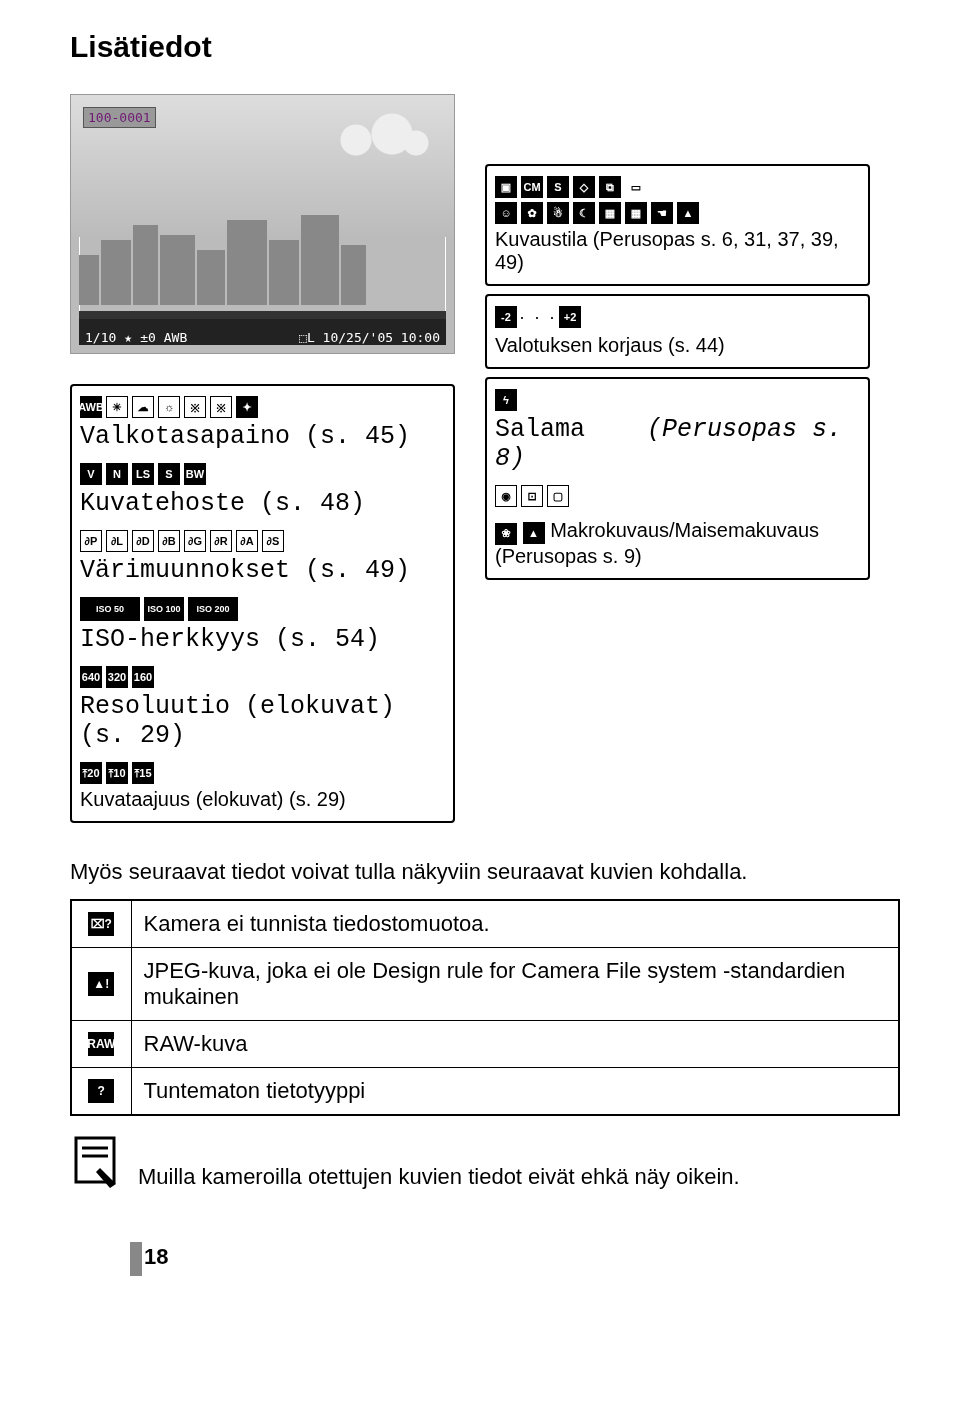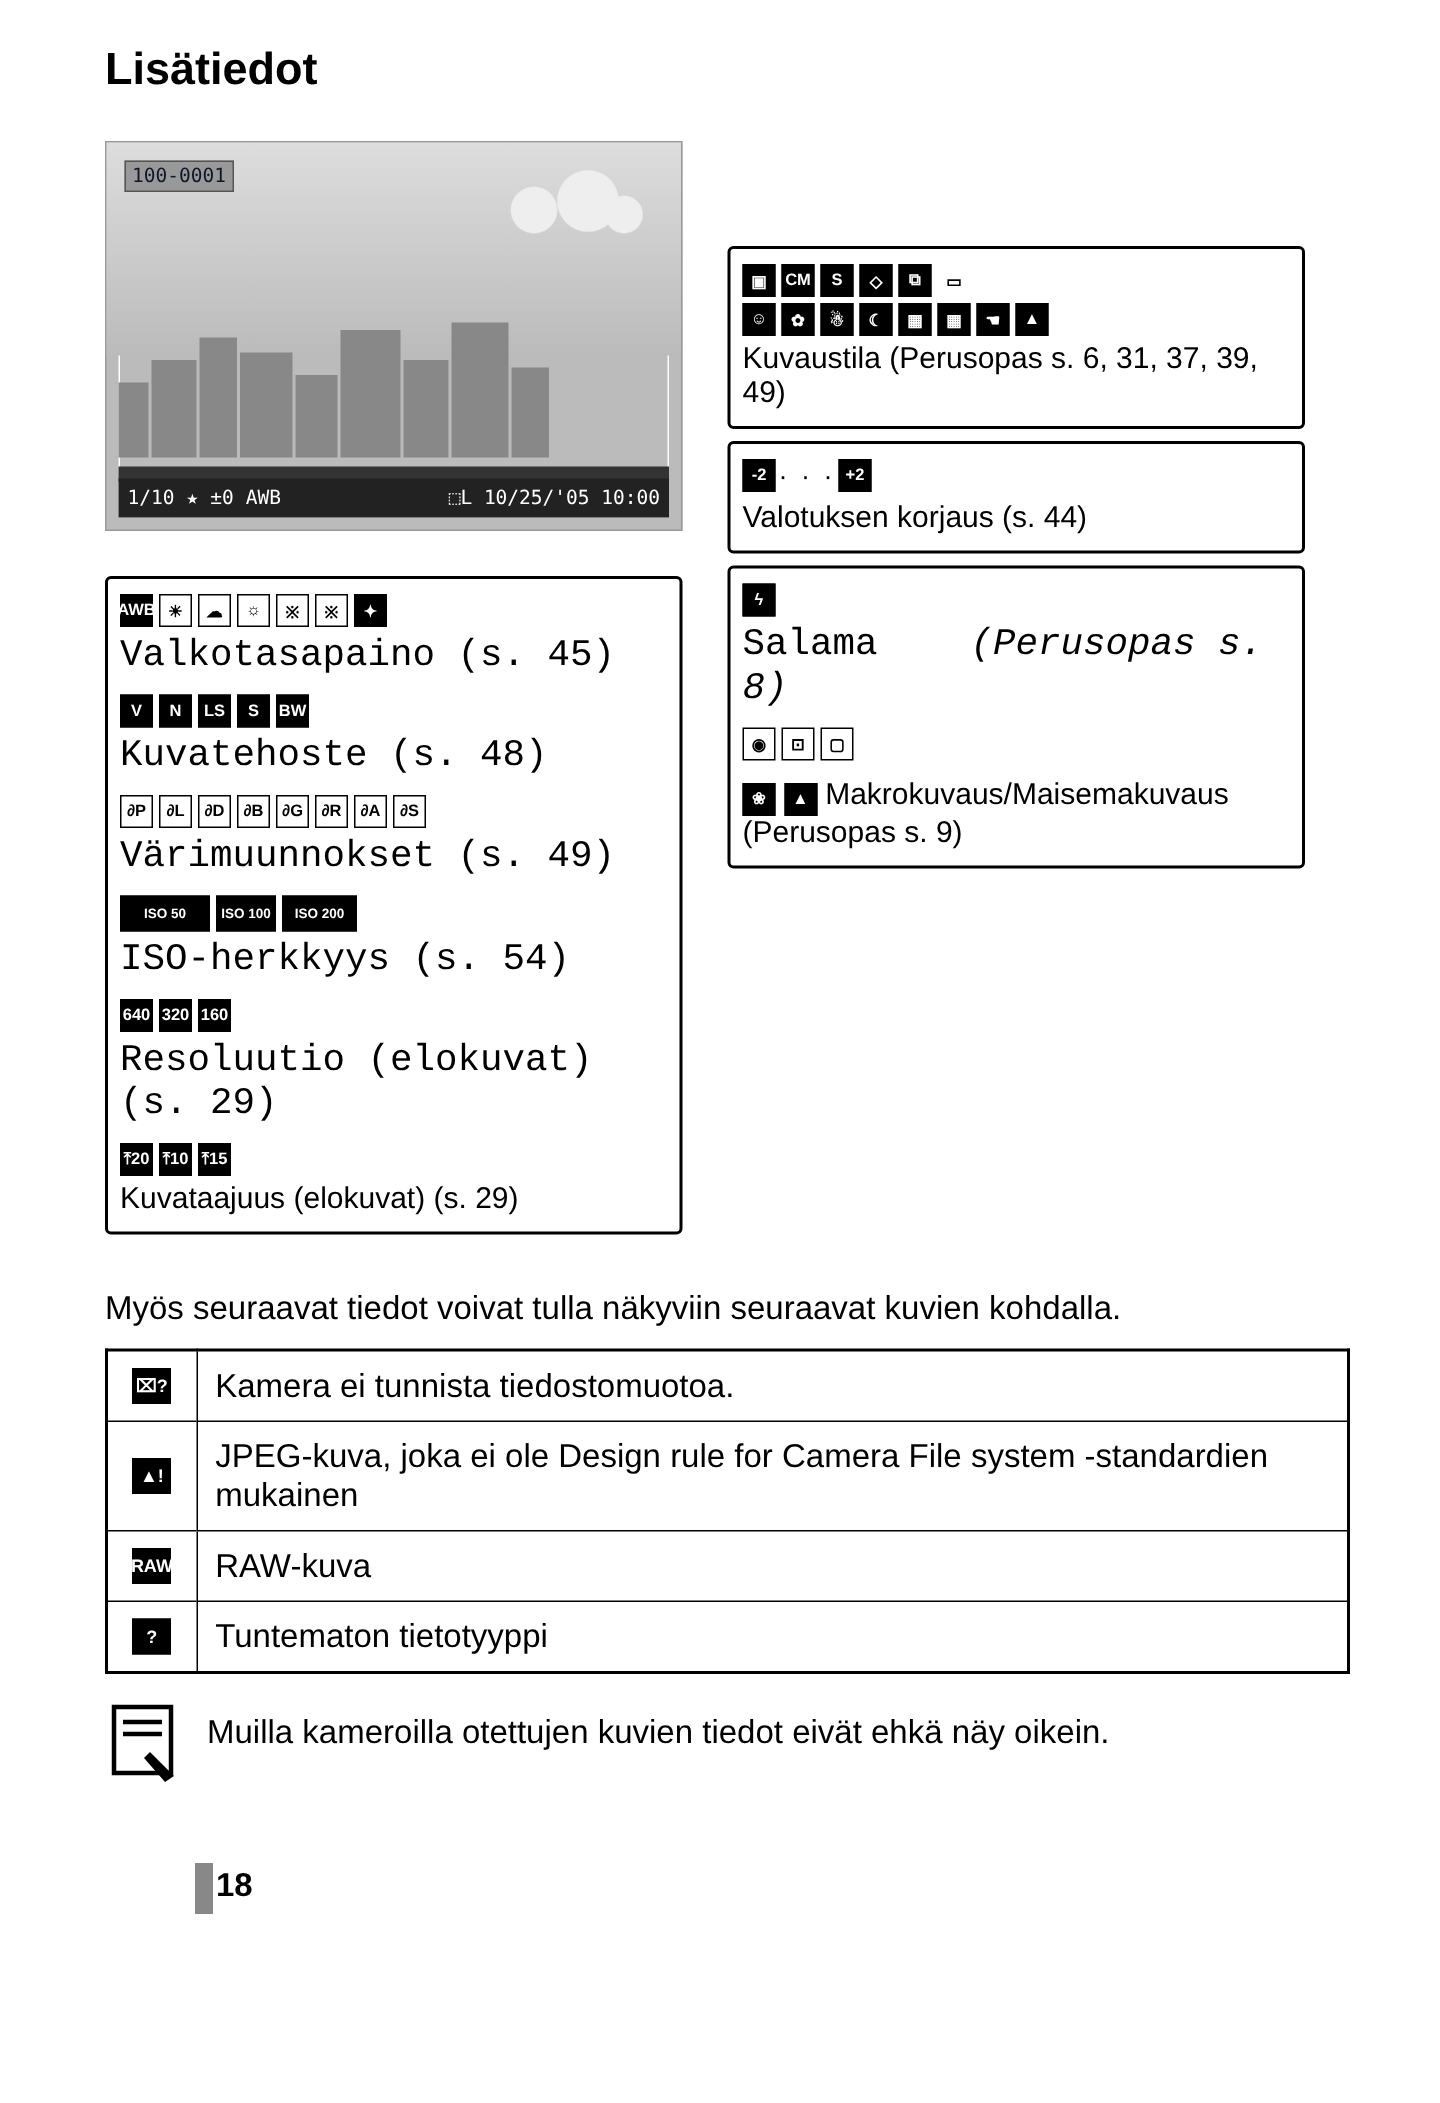--- a/index.html
+++ b/index.html
@@ -66,30 +66,30 @@
   .camera-photo .buildings .b7{width:30px;height:65px}
   .camera-photo .buildings .b8{width:38px;height:90px}
   .camera-photo .buildings .b9{width:25px;height:60px}
   .camera-photo .strip {
     position:absolute; bottom:32px; left:8px; right:8px; height:10px;
     background:#333;
   }
   .camera-photo .bottom-bar {
     position:absolute; bottom:8px; left:8px; right:8px; height:26px;
     background:#222; color:#fff;
-    display:flex; align-items:center; justify-content:space-between;
+    display:flex; align-items:flex-end; justify-content:space-between;
     padding:0 6px; font-size:13px;
     font-family: monospace;
   }
   .camera-photo .bottom-bar .left-seg{display:flex; gap:8px; align-items:center;}
   .camera-photo .bottom-bar .right-seg{display:flex; gap:8px; align-items:center;}
   .camera-photo .counter {
     position:absolute; top:12px; left:12px;
     background:#999; border:1px solid #555;
-    color:#0f172a; font-family:monospace; font-size:13px;
+    color:#701a75; font-family:monospace; font-size:13px;
     padding:2px 4px;
   }
   .info-box {
     border: 2px solid #000;
     border-radius: 4px;
     padding: 10px 8px;
     margin-bottom: 8px;
   }
   .icons-row {
     display: flex;
@@ -133,21 +133,21 @@
   .icon-table td.iconcell {
     width: 60px;
     text-align: center;
   }
   .icon-table td.textcell {
     font-size: 22px;
     border-right: none;
   }
   .footer-row {
     display:flex;
-    align-items:flex-start;
+    align-items:flex-end;
     gap: 18px;
     margin-top: 18px;
   }
   .footer-icon {
     width: 50px; height: 56px;
     flex-shrink:0;
   }
   .footer-text {
     font-size: 22px;
     padding-top: 8px;

